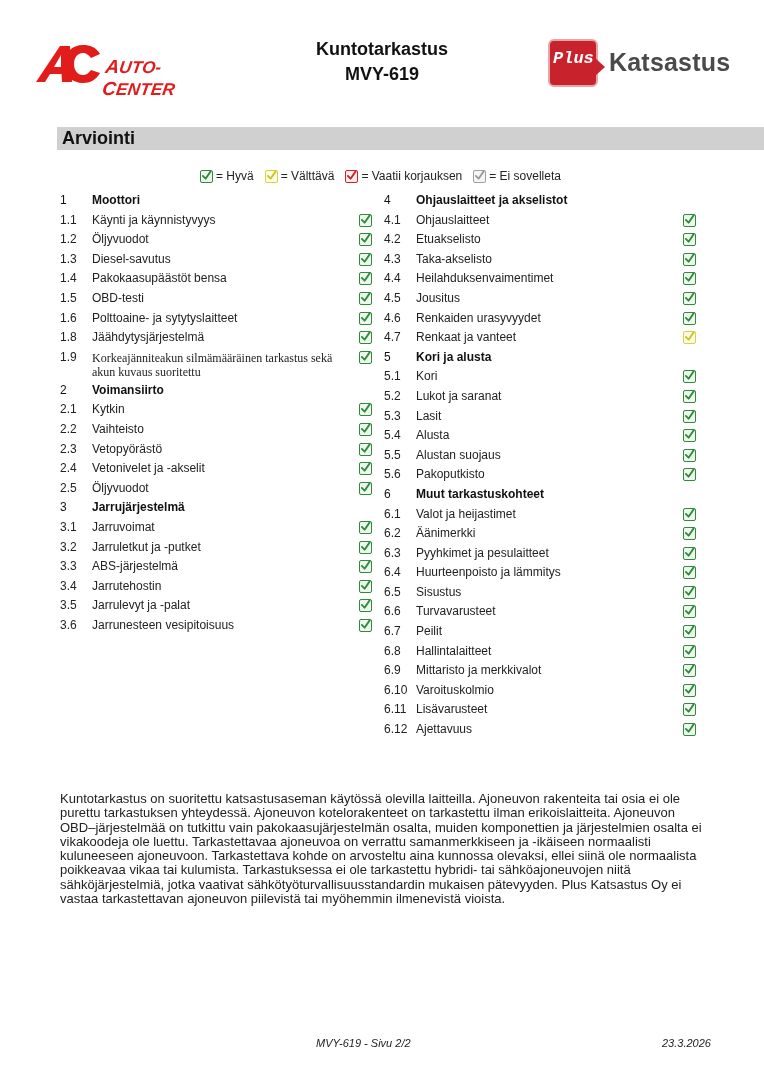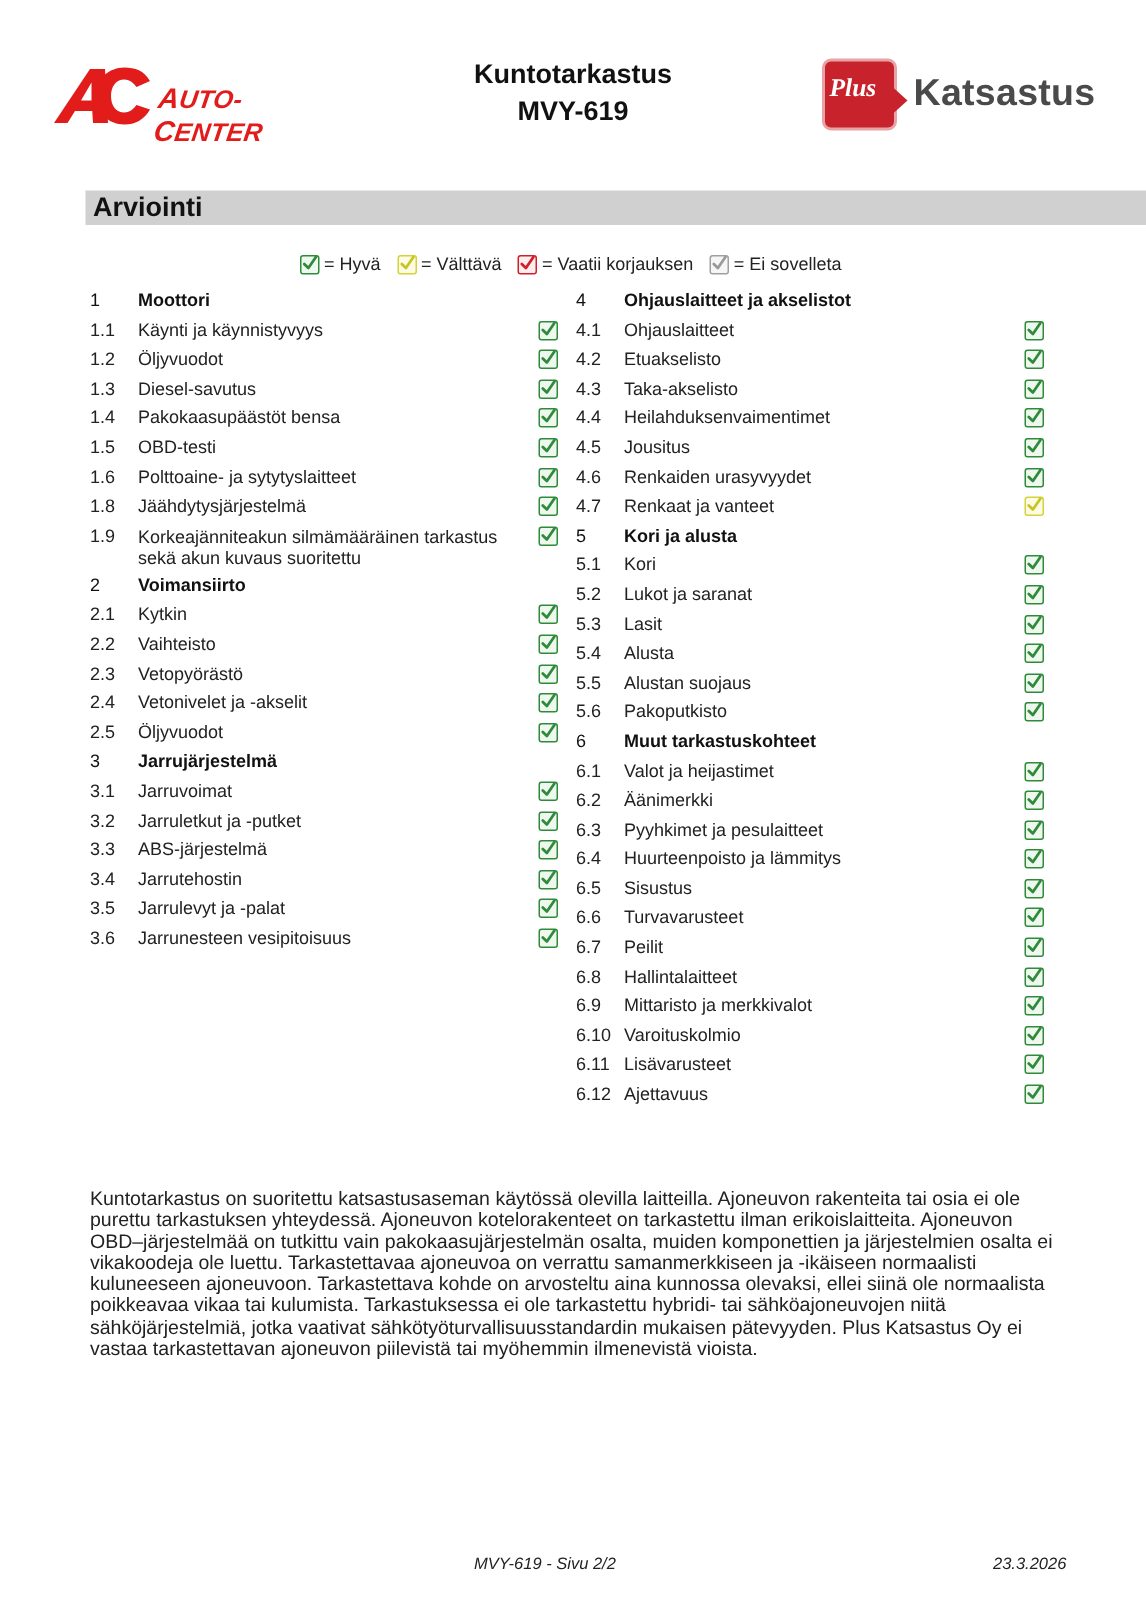--- a/index.html
+++ b/index.html
@@ -11,21 +11,21 @@
   .logo-ac .ac-text { position: absolute; left: 68px; top: 12px; font-family: "Liberation Sans", sans-serif; font-weight: bold; font-style: italic; color: #e21b1b; font-size: 17px; letter-spacing: 0.2px; transform: skewX(-8deg); }
   .logo-ac .ac-text .big { font-size: 19px; }
 
   .title { position: absolute; left: 250px; width: 264px; text-align: center; font-weight: bold; font-size: 18px; line-height: 25px; color: #111; }
   .title.t1 { top: 37px; }
   .title.t2 { top: 62px; }
 
   .logo-plus { position: absolute; left: 547px; top: 38px; width: 185px; height: 52px; }
   .plus-box { position: absolute; left: 1px; top: 1px; width: 50px; height: 48px; background: #c8232c; border-radius: 6px; border: 2px solid #e8a3a6; }
   .plus-tail { position: absolute; left: 48px; top: 20px; width: 0; height: 0; border-top: 9px solid transparent; border-bottom: 9px solid transparent; border-left: 10px solid #c8232c; }
-  .plus-text { position: absolute; left: 6px; top: 11px; color: #fff; font-family: Liberation Serif, serif; font-weight: bold; font-style: italic; font-size: 17px; }
+  .plus-text { position: absolute; left: 6px; top: 11px; color: #fff; font-family: Liberation Mono, monospace; font-weight: bold; font-style: italic; font-size: 17px; }
   .kat-text { position: absolute; left: 62px; top: 10px; color: #4a4a4a; font-weight: bold; font-size: 25px; letter-spacing: 0.2px; }
 
   .section-bar { position: absolute; left: 57px; top: 127px; width: 744px; height: 23px; background: #d0d0d0; }
   .section-bar span { position: absolute; left: 5px; top: 1px; font-weight: bold; font-size: 18px; color: #111; }
 
   .legend { position: absolute; left: 200px; top: 165px; height: 18px; display: flex; align-items: flex-end; font-size: 12px; color: #222; }
   .legend .lg { display: flex; align-items: center; margin-right: 11px; }
   .legend .lg .cb { margin-right: 3px; }
 
   .cb { display: inline-block; width: 13px; height: 13px; border-radius: 2px; border: 1.5px solid; position: relative; background: #fff; }
@@ -39,21 +39,21 @@
   .col.left { left: 60px; width: 312px; }
   .col.right { left: 384px; width: 312px; }
 
   .row { position: relative; height: 19.6px; font-size: 12px; line-height: 19.6px; color: #222; }
   .row .num { position: absolute; left: 0; top: 0; }
   .row .label { position: absolute; left: 32px; top: 0; white-space: nowrap; }
   .row.header .label { font-weight: bold; color: #111; }
   .row.header .num { color: #111; }
   .row .cb { position: absolute; right: 0; top: 3px; }
   .row.two-line { height: 33px; }
-  .row.two-line .label { line-height: 14px; top: 3px; white-space: normal; width: 260px; }
+  .row.two-line .label { line-height: 14px; top: 3px; white-space: normal; width: 260px; font-family: Liberation Serif, serif; }
   .row.note .label { font-style: italic; }
 
   .disclaimer { position: absolute; left: 60px; top: 792px; width: 650px; font-size: 13px; line-height: 14.3px; color: #222; }
 
   .footer-left { position: absolute; left: 316px; top: 1037px; font-size: 11px; font-style: italic; color: #222; }
   .footer-right { position: absolute; left: 662px; top: 1037px; font-size: 11px; font-style: italic; color: #222; }
 </style>
 </head>
 <body>
 

